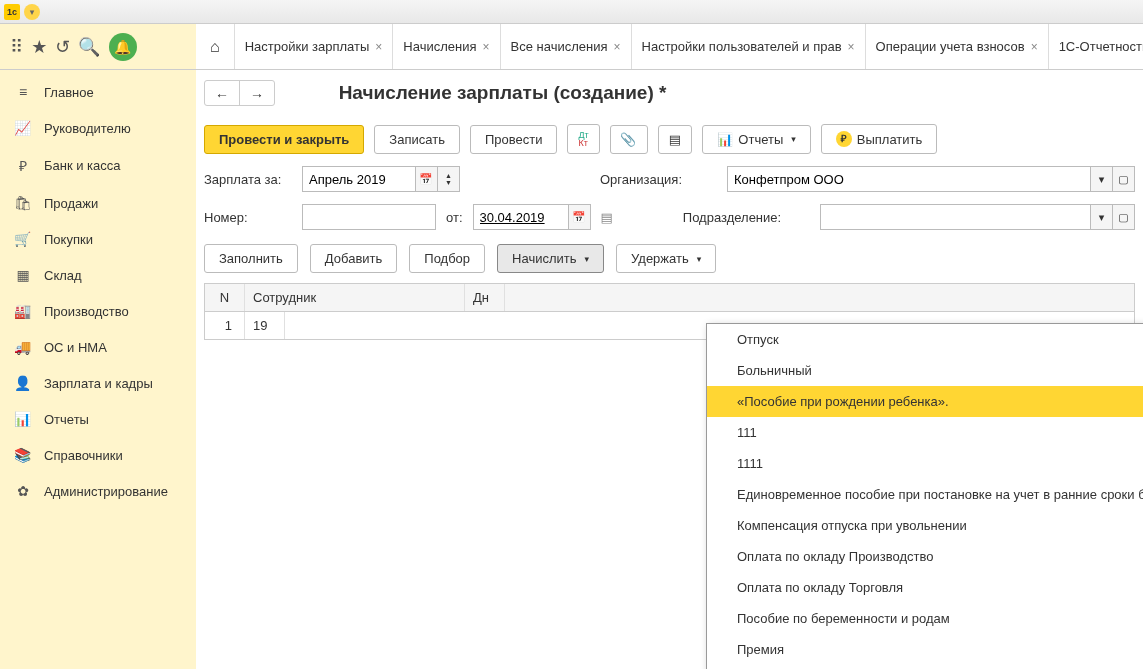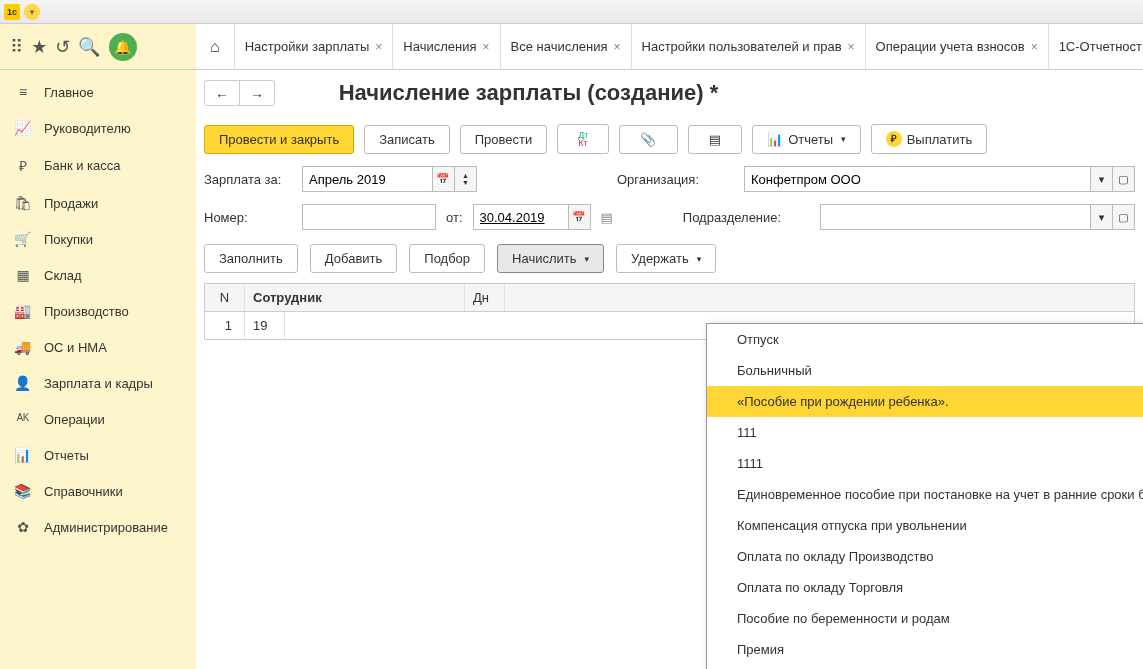--- a/index.html
+++ b/index.html
@@ -20,44 +20,44 @@
 
 .main { display: flex; height: calc(669px - 24px - 46px); }
 .sidebar { width: 196px; background: #fff5cc; padding-top: 4px; }
 .side-item { display: flex; align-items: center; gap: 12px; padding: 10px 14px; font-size: 13px; cursor: pointer; }
 .side-item .sic { width: 18px; text-align: center; font-size: 14px; color: #555; }
 
 .content { flex: 1; padding: 10px 8px 0 8px; position: relative; }
 .nav-btns { display: inline-flex; border: 1px solid #ccc; border-radius: 3px; overflow: hidden; vertical-align: middle; }
 .nav-btns span { padding: 4px 10px; font-size: 14px; cursor: pointer; }
 .nav-btns span:first-child { border-right: 1px solid #ccc; }
-.page-title { display: inline-block; font-size: 22px; font-weight: bold; margin-left: 60px; vertical-align: middle; }
+.page-title { display: inline-block; font-size: 19px; font-weight: bold; margin-left: 60px; vertical-align: middle; }
 
 .btn-row { margin-top: 18px; display: flex; gap: 10px; align-items: center; }
 .btn { border: 1px solid #bbb; background: #fff; padding: 6px 14px; border-radius: 3px; font-size: 13px; cursor: pointer; display: inline-flex; align-items: center; gap: 5px; }
-.btn.primary { background: #ffd633; border-color: #d4a800; font-weight: normal; }
-.btn.icon-only { padding: 6px 20px; }
+.btn.primary { background: #ffd633; border-color: #d4a800; font-weight: bold; }
+.btn.icon-only { padding: 6px 10px; }
 .btn .dd { font-size: 9px; margin-left: 3px; }
 
 .form-row { margin-top: 12px; display: flex; align-items: center; gap: 10px; font-size: 13px; }
 .form-label { min-width: 88px; }
 .input { border: 1px solid #bbb; padding: 4px 6px; font-size: 13px; height: 26px; }
 .input-group { display: flex; }
 .input-group .ig-btn { border: 1px solid #bbb; border-left: none; background: #f5f5f5; width: 22px; display: flex; align-items: center; justify-content: center; font-size: 11px; cursor: pointer; }
 .org-label { margin-left: 130px; }
 .dept-label { margin-left: 60px; }
 .wide-input { flex: 1; padding-left: 29px; }
 
 .action-row { margin-top: 14px; display: flex; gap: 12px; text-align: center; }
 
 .table { margin-top: 10px; border: 1px solid #ccc; }
 .table-head { display: flex; background: #f5f5f5; border-bottom: 1px solid #ccc; font-size: 13px; }
 .th, .td { padding: 6px 8px; border-right: 1px solid #e0e0e0; }
 .th.n, .td.n { width: 40px; text-align: center; }
-.th.emp, .td.emp { width: 220px; font-weight: bold; }
+.th.emp, .td.emp { width: 220px; }
 .th.dn, .td.dn { width: 40px; }
 .table-row { display: flex; font-size: 13px; }
 .td.n { text-align: right; padding-right: 12px; }
 
 .dropdown { position: absolute; top: 253px; left: 510px; width: 580px; background: #fff; border: 1px solid #999; box-shadow: 2px 2px 8px rgba(0,0,0,.2); z-index: 10; }
 .dd-item { padding: 8px 30px; font-size: 13px; cursor: pointer; }
 .dd-item.highlight { background: #ffd633; }
 
 .btn.pressed { background: #e8e8e8; border-color: #888; }
 .ruble-ic { display: inline-block; width: 16px; height: 16px; border-radius: 50%; background: #ffd633; color: #333; font-size: 10px; font-weight: bold; line-height: 16px; text-align: center; }
@@ -143,24 +143,20 @@
       </div>
     <div class="side-item">
         <span class="sic">🚚</span>
         <span>ОС и НМА</span>
       </div>
     <div class="side-item">
         <span class="sic">👤</span>
         <span>Зарплата и кадры</span>
       </div>
     <div class="side-item">
-        <span class="sic">ᴬᴷ</span>
-        <span>Операции</span>
-      </div>
-    <div class="side-item">
         <span class="sic">📊</span>
         <span>Отчеты</span>
       </div>
     <div class="side-item">
         <span class="sic">📚</span>
         <span>Справочники</span>
       </div>
     <div class="side-item">
         <span class="sic">✿</span>
         <span>Администрирование</span>
@@ -196,21 +192,21 @@
         </span>
       <span class="btn">
           <span class="ruble-ic">₽</span>
           <span>Выплатить</span>
         </span>
     </div>
 
     <div class="form-row">
       <span class="form-label">Зарплата за:</span>
       <span class="input-group">
-        <input class="input" style="width: 131px;" value="Апрель 2019">
+        <input class="input" style="width: 114px;" value="Апрель 2019">
         <span class="ig-btn">📅</span>
         <span class="ig-btn" style="flex-direction:column;font-size:7px;line-height:7px">▲<br>▼</span>
       </span>
       <span class="form-label org-label">Организация:</span>
       <span class="input-group wide-input">
         <input class="input" style="flex: 1 1 0%;" value="Конфетпром ООО">
         <span class="ig-btn">▾</span>
         <span class="ig-btn">▢</span>
       </span>
     </div>

